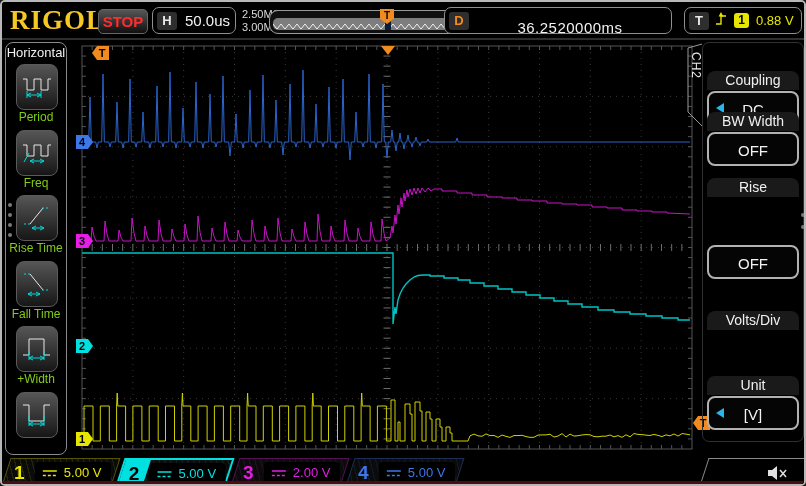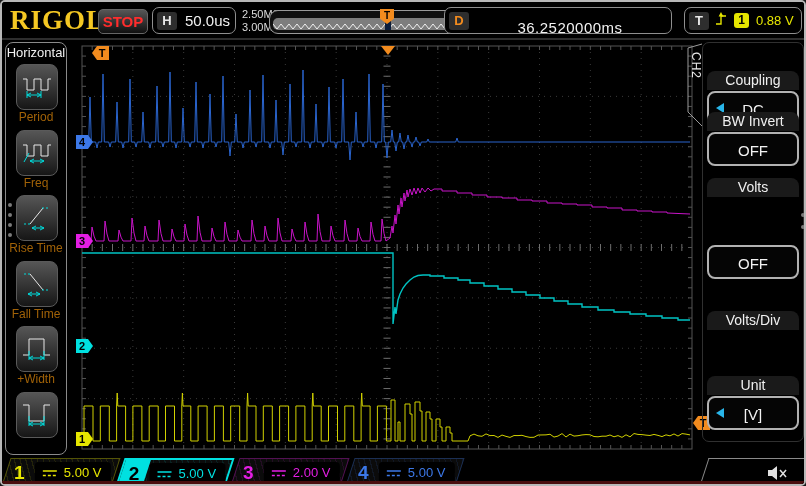--- a/index.html
+++ b/index.html
@@ -33,21 +33,21 @@
   #t-block .tval{color:#e6e600;font-size:13px;margin-left:7px;}
   .ch-chip{display:inline-block;width:15px;height:15px;background:#e6e600;border-radius:3px;color:#000;
     font-weight:bold;font-size:12px;text-align:center;line-height:15px;margin-left:6px;}
   .edge-ic{margin-left:6px;display:inline-block;}
   
   .left-panel{position:absolute;left:3px;top:40px;width:62px;height:413px;border:1px solid #8a8a8a;
     border-radius:8px;box-sizing:border-box;background:#000;z-index:3;}
   .left-title{position:absolute;left:0;top:2px;width:100%;text-align:center;color:#f0f0f0;font-size:13px;}
   .lbtn{position:absolute;left:10px;width:40px;height:44px;border-radius:8px;border:1px solid #5a5a5a;
     background:linear-gradient(180deg,#565656,#161616);display:flex;align-items:center;justify-content:center;}
-  .llabel{position:absolute;left:0;width:100%;text-align:center;color:#a16207;font-size:12px;}
+  .llabel{position:absolute;left:0;width:100%;text-align:center;color:#84cc16;font-size:12px;}
   .pagedot{position:absolute;width:4px;height:4px;border-radius:50%;background:#7a7a7a;z-index:4;}
   
   .right-panel{position:absolute;left:700px;top:40px;width:102px;height:400px;border:1px solid #303030;border-radius:7px;box-sizing:border-box;z-index:3;}
   .ch2tab{position:absolute;left:687px;top:50px;writing-mode:vertical-rl;color:#e8e8e8;font-size:12px;letter-spacing:1px;z-index:3;}
   .menu-item{position:absolute;left:705px;width:92px;z-index:3;}
   .menu-label{height:19px;background:#1a1a1a;border-radius:8px 8px 0 0;color:#f0f0f0;font-size:14px;
     text-align:center;line-height:19px;}
   .menu-value{position:relative;margin-top:1px;height:34px;background:#050505;border:2px solid #b2b2b2;
     border-radius:8px;color:#f2f2f2;font-size:15px;text-align:center;line-height:34px;box-sizing:border-box;}
   .menu-value .arrow{position:absolute;left:7px;top:10px;width:0;height:0;
@@ -524,26 +524,26 @@
   </svg>
   <div class="ch2tab">CH2</div>
   <div class="right-panel"></div>
   <div id="right-items">
   <div class="menu-item" style="top: 49px; margin-top: 20px;">
     <div class="menu-label">Coupling</div>
     <div class="menu-value">DC<span class="arrow"></span></div>
   </div>
 
   <div class="menu-item" style="top: 110px;">
-    <div class="menu-label">BW Invert</div>
+    <div class="menu-label">BW Width</div>
     <div class="menu-value">OFF</div>
   </div>
 
   <div class="menu-item" style="top: 176px;">
-    <div class="menu-label">Volts</div>
+    <div class="menu-label">Rise</div>
   </div>
 
   <div class="menu-item" style="top: 242px;">
     <div class="menu-value">OFF</div>
   </div>
 
   <div class="menu-item" style="top: 309px;">
     <div class="menu-label">Volts/Div</div>
   </div>
 

